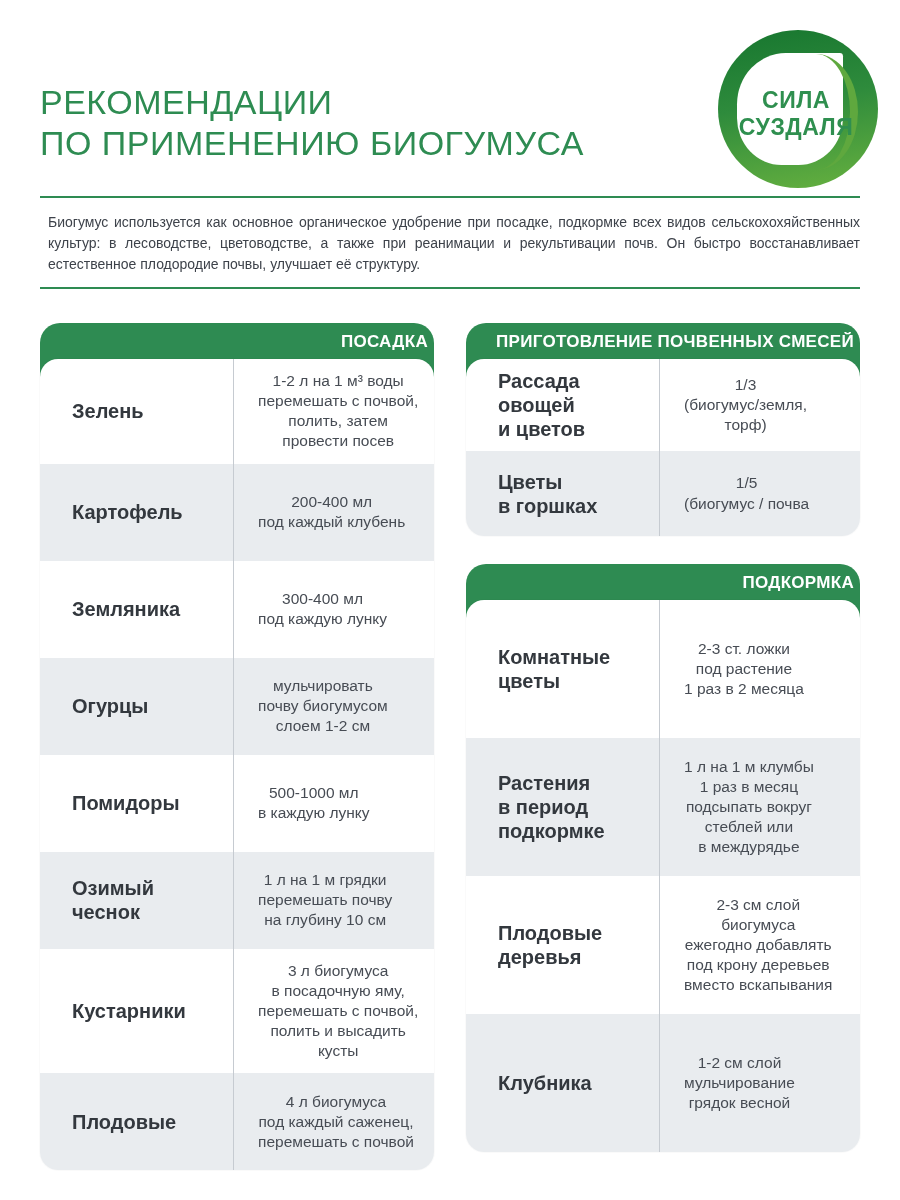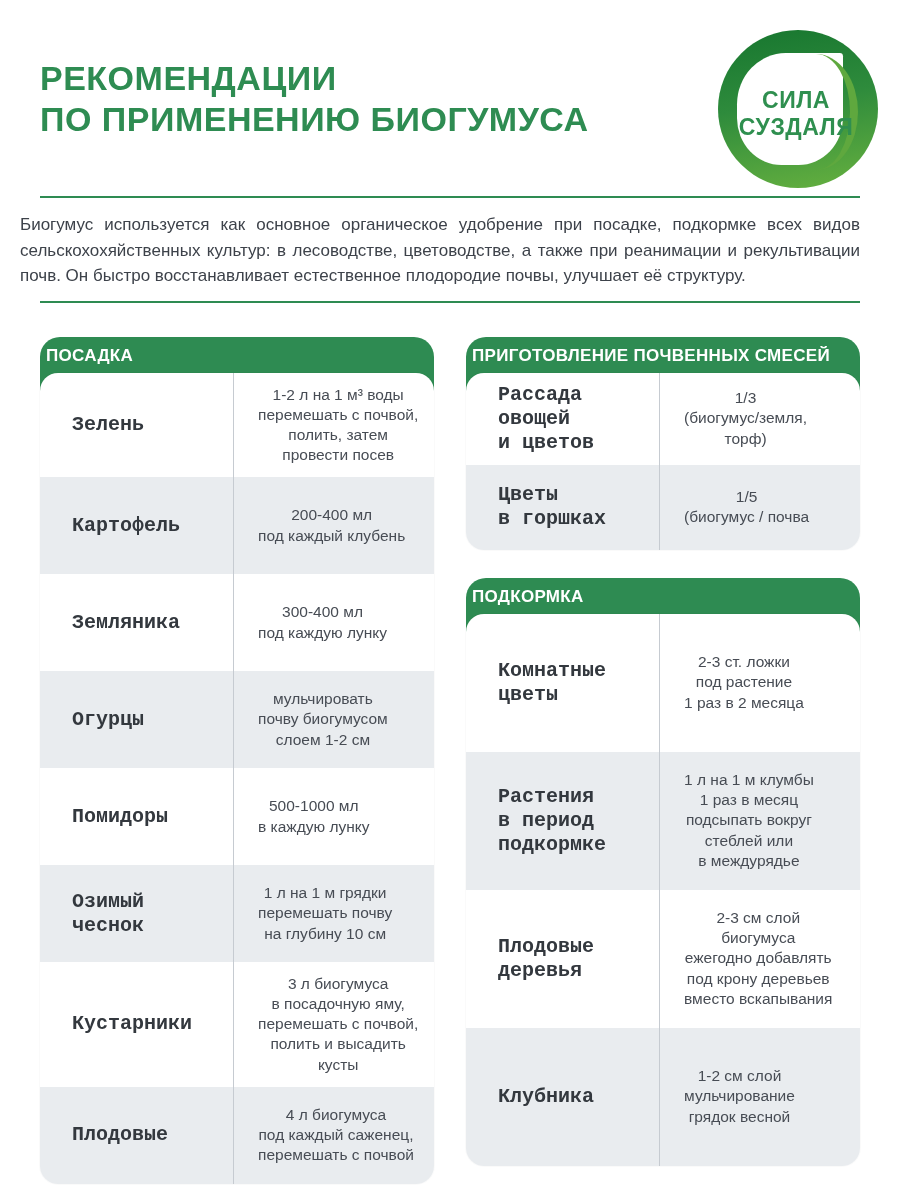--- a/index.html
+++ b/index.html
@@ -7,56 +7,56 @@
   body {
     width: 900px; height: 1200px;
     font-family: "Liberation Sans", sans-serif;
     color: #3d424a;
     overflow: hidden;
   }
   .page { width: 900px; height: 1200px; background: #fff; position: relative; }
 
   
   .header { display: flex; justify-content: space-between; align-items: flex-start; padding: 30px 22px 0 40px; height: 188px; }
-  .title { margin-top: 28px; font-size: 34px; line-height: 1.22; font-weight: 700; color: #2e8c52; letter-spacing: 0.5px; }
+  .title { margin-top: 52px; font-size: 34px; line-height: 1.22; font-weight: 400; color: #2e8c52; letter-spacing: 0.5px; }
   .title span { display: block; }
 
   .logo { width: 160px; height: 158px; position: relative; flex: 0 0 auto; }
   .logo-circle { position: absolute; inset: 0; border-radius: 50%;
     background: linear-gradient(170deg, #17762f 0%, #2e8b3c 45%, #67b13f 100%); }
   .logo-leaf { position: absolute; left: 19px; top: 23px; width: 106px; height: 112px;
     background: #fff; border-radius: 46% 3% 42% 42%; }
   .logo-stem { position: absolute; right: 20px; top: 24px; width: 42px; height: 116px;
     border-right: 8px solid #5fa83e;
     border-top-right-radius: 42px 58px; border-bottom-right-radius: 42px 58px; }
   .logo-text { position: absolute; left: 8px; top: 57px; width: 140px; text-align: center;
     font-size: 23px; font-weight: 700; color: #2f8f4f; line-height: 1.18; letter-spacing: 0.5px; }
   .logo-text span { display: block; }
 
   
   .rule { height: 2px; background: #2e8b52; margin: 0 40px; }
   .rule-top { margin-top: 8px; }
-  .intro { margin: 14px 40px 12px 20px; font-size: 17px; line-height: 1.5;
+  .intro { margin: 14px 40px 12px 48px; font-size: 14px; line-height: 1.5;
     color: #3d424a; text-align: justify; }
 
   
   .tables { display: flex; gap: 32px; padding: 0 40px; margin-top: 34px; align-items: flex-start; }
   .col { flex: 1 1 0; min-width: 0; }
   .table { width: 100%; }
   .table + .table { margin-top: 28px; }
   .table-header { background: #2e8b52; color: #ffffff; font-weight: 700; font-size: 17px;
-    letter-spacing: 0.3px; text-align: left; padding: 9px 6px 26px 6px;
+    letter-spacing: 0.3px; text-align: right; padding: 9px 6px 26px 6px;
     border-radius: 20px 20px 0 0; }
   .table-body { margin-top: -19px; background: #ffffff; border-radius: 18px; overflow: hidden;
     box-shadow: 0 0 0 1px rgba(0,0,0,0.02); }
   .row { display: flex; }
   .row:nth-child(even) { background: #e9ecef; }
   .cell { white-space: pre-line; }
   .label { width: 49%; display: flex; align-items: center; padding: 10px 8px 10px 32px;
-    font-size: 20px; font-weight: 700; color: #33383e; line-height: 1.2; font-family: Liberation Mono, monospace; }
+    font-size: 20px; font-weight: 700; color: #33383e; line-height: 1.2; }
   .value { flex: 1; border-left: 1.5px solid #c6cbd1; display: flex; align-items: center;
     padding: 12px 10px 12px 24px; font-size: 15.5px; color: #474c54; line-height: 1.3; text-align: center; }
   .t-posadka  .row { min-height: 97px; }
   .t-smesi    .row { min-height: 85px; }
   .t-podkormka .row { min-height: 138px; }
 </style>
 </head>
 <body>
 
 <div class="page">

